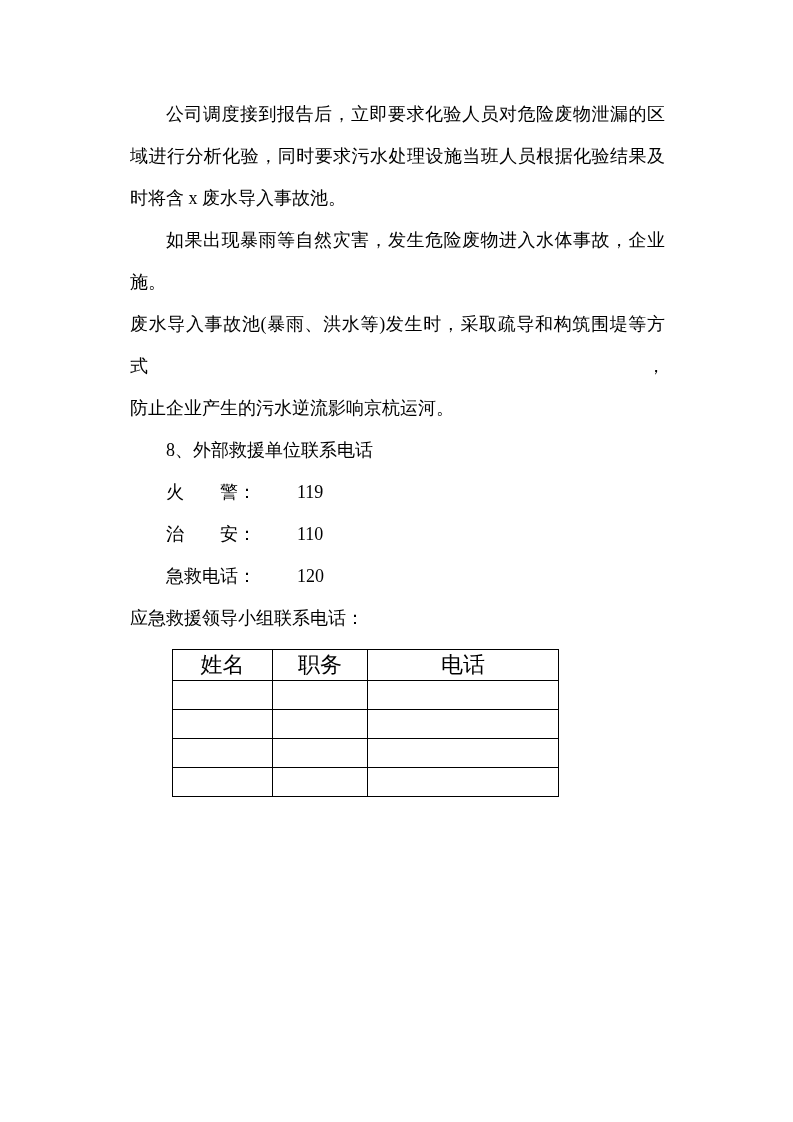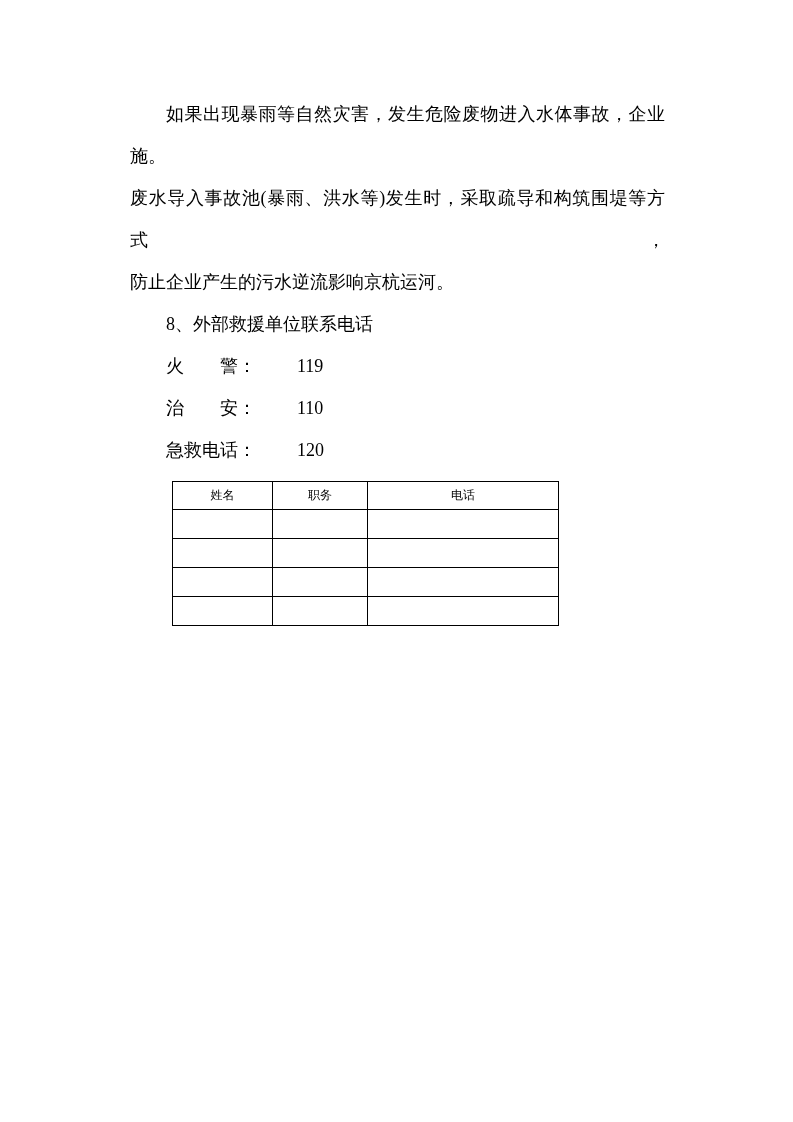--- a/index.html
+++ b/index.html
@@ -37,40 +37,45 @@
     text-align-last: justify;
     vertical-align: bottom;
   }
   .phone-colon { display: inline; }
   .phone-number { display: inline-block; margin-left: 41px; }
   .table-wrap { margin-top: 10px; margin-left: 42px; }
   table.contact-table {
     border-collapse: collapse;
     table-layout: fixed;
     width: 386px;
-    font-size: 12px;
+    font-size: 22px;
     line-height: normal;
   }
   table.contact-table th,
   table.contact-table td {
     border: 1px solid #000000;
     font-weight: normal;
     text-align: center;
     vertical-align: middle;
     padding: 0;
   }
   table.contact-table th { height: 28px; }
   table.contact-table td { height: 29px; }
 </style>
 </head>
 <body>
 
 <div class="page">
   <div class="content">
 
+    <div>
+      <span class="line justify indent">公司调度接到报告后，立即要求化验人员对危险废物泄漏的区</span>
+      <span class="line justify">域进行分析化验，同时要求污水处理设施当班人员根据化验结果及</span>
+      <span class="line wrapline">时将含 x 废水导入事故池。</span>
+    </div>
 
 
     <div>
       <span class="line justify indent">如果出现暴雨等自然灾害，发生危险废物进入水体事故，企业</span>
       <span class="line wrapline">施。</span>
     </div>
 
     <div>
       <span class="line justify">废水导入事故池(暴雨、洪水等)发生时，采取疏导和构筑围堤等方式，</span>
       <span class="line wrapline">防止企业产生的污水逆流影响京杭运河。</span>
@@ -83,20 +88,21 @@
     </div>
 
     <div class="phone-line">
       <span class="phone-label">治安</span><span class="phone-colon">：</span><span class="phone-number">110</span>
     </div>
 
     <div class="phone-line">
       <span class="phone-label">急救电话</span><span class="phone-colon">：</span><span class="phone-number">120</span>
     </div>
 
+    <div class="line">应急救援领导小组联系电话：</div>
 
     <div class="table-wrap">
       <table class="contact-table">
         <colgroup>
           <col style="width:100px">
           <col style="width:95px">
           <col style="width:191px">
         </colgroup>
         <thead>
           <tr>

